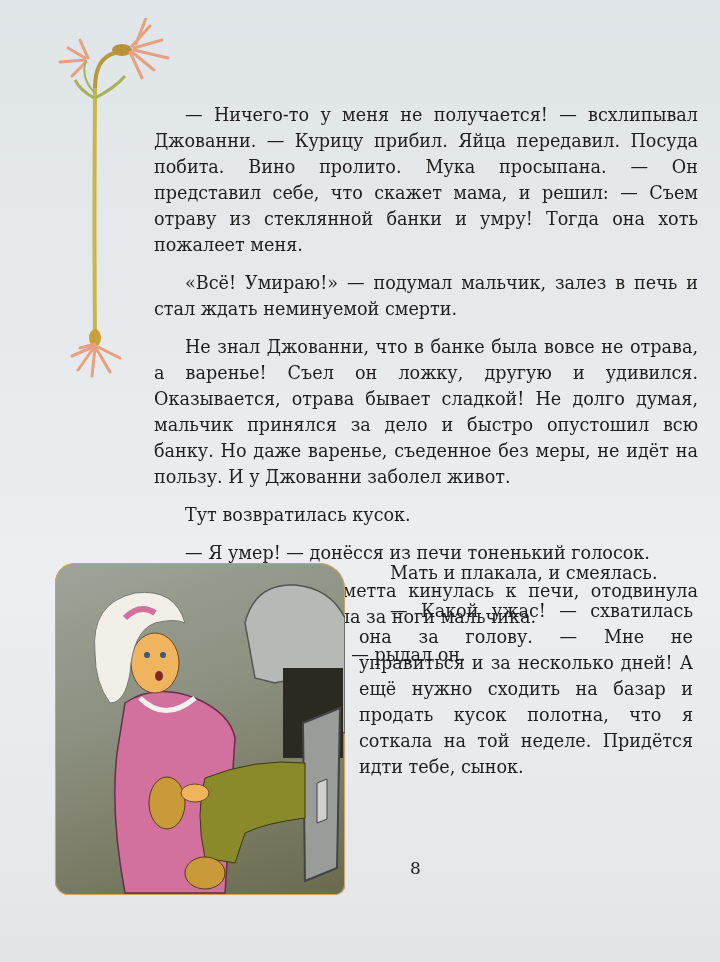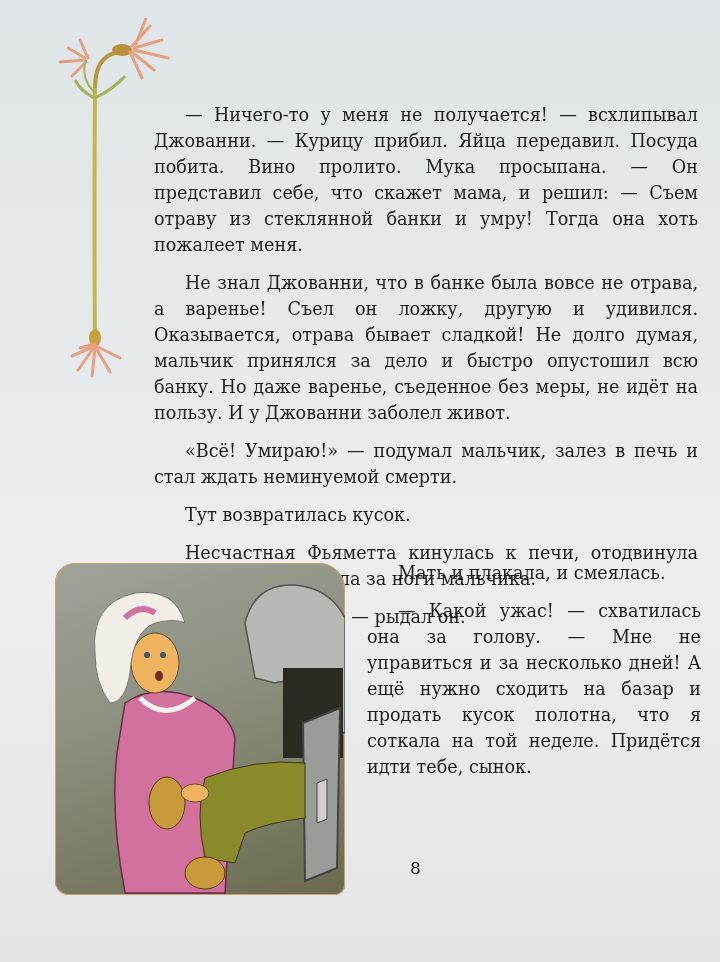--- a/index.html
+++ b/index.html
@@ -10,21 +10,21 @@
       color: #1e1e1e;
     }
     .page { position: absolute; inset: 0; }
     .text-block {
       position: absolute; left: 142px; top: 90px; width: 568px;
       font-size: 17.6px; line-height: 26px; text-align: justify;
     }
     .para { margin: 12px; text-indent: 31px; }
     .para + .para { margin-top: 6px; }
     .text-block-2 {
-      position: absolute; left: 355px; top: 548px; width: 358px;
+      position: absolute; left: 347px; top: 548px; width: 358px;
       font-size: 17.6px; line-height: 26px; text-align: justify;
     }
     .flower { position: absolute; left: 50px; top: 18px; width: 140px; height: 360px; }
     .illustration {
       position: absolute; left: 55px; top: 563px; width: 290px; height: 332px;
       border-radius: 20px 26px 10px 14px;
       background: linear-gradient(160deg, #9fa39a 0%, #8d9181 40%, #6b6a4e 100%);
       overflow: hidden; box-shadow: 0 0 0 1px #c8a46a inset;
     }
     .page-number {
@@ -61,23 +61,24 @@
         <path d="M45 328 L28 352"></path>
         <path d="M45 330 L42 358"></path>
       <path d="M46 330 L60 354"></path>
         <path d="M46 328 L70 340"></path>
         <path d="M45 326 L30 330"></path>
     </g>
   </svg>
 
   <div class="text-block">
     <p class="para">— Ничего-то у меня не получается! — всхлипывал Джованни. — Курицу прибил. Яйца передавил. Посуда побита. Вино пролито. Мука просыпана. — Он представил себе, что скажет мама, и решил: — Съем отраву из стеклянной банки и умру! Тогда она хоть пожалеет меня.</p>
+    <p class="para">«Всё! Умираю!» — подумал мальчик, залез в печь и стал ждать неминуемой смерти.</p>
     <p class="para">Не знал Джованни, что в банке была вовсе не отрава, а варенье! Съел он ложку, другую и удивился. Оказывается, отрава бывает сладкой! Не долго думая, мальчик принялся за дело и быстро опустошил всю банку. Но даже варенье, съеденное без меры, не идёт на пользу. И у Джованни заболел живот.</p>
-    <p class="para">«Всё! Умираю!» — подумал мальчик, залез в печь и стал ждать неминуемой смерти.</p>
     <p class="para">Тут возвратилась кусок.</p>
+    <p class="para">— Я умер! — донёсся из печи тоненький голосок.</p>
     <p class="para">Несчастная Фьяметта кинулась к печи, отодвинула заслонку и выволокла за ноги мальчика.</p>
     <p class="para">— Я съел отраву! — рыдал он.</p>
   </div>
 
   <div class="illustration">
     <svg width="290" height="332" viewBox="0 0 290 332">
 
       <path d="M190 60 Q200 20 240 22 Q275 25 290 55 L290 170 L255 160 Q250 110 220 120 L200 115 Z" fill="#b7bab4" stroke="#555" stroke-width="1.5"></path>
       <rect x="228" y="105" width="60" height="90" fill="#2b2a22"></rect>
 

